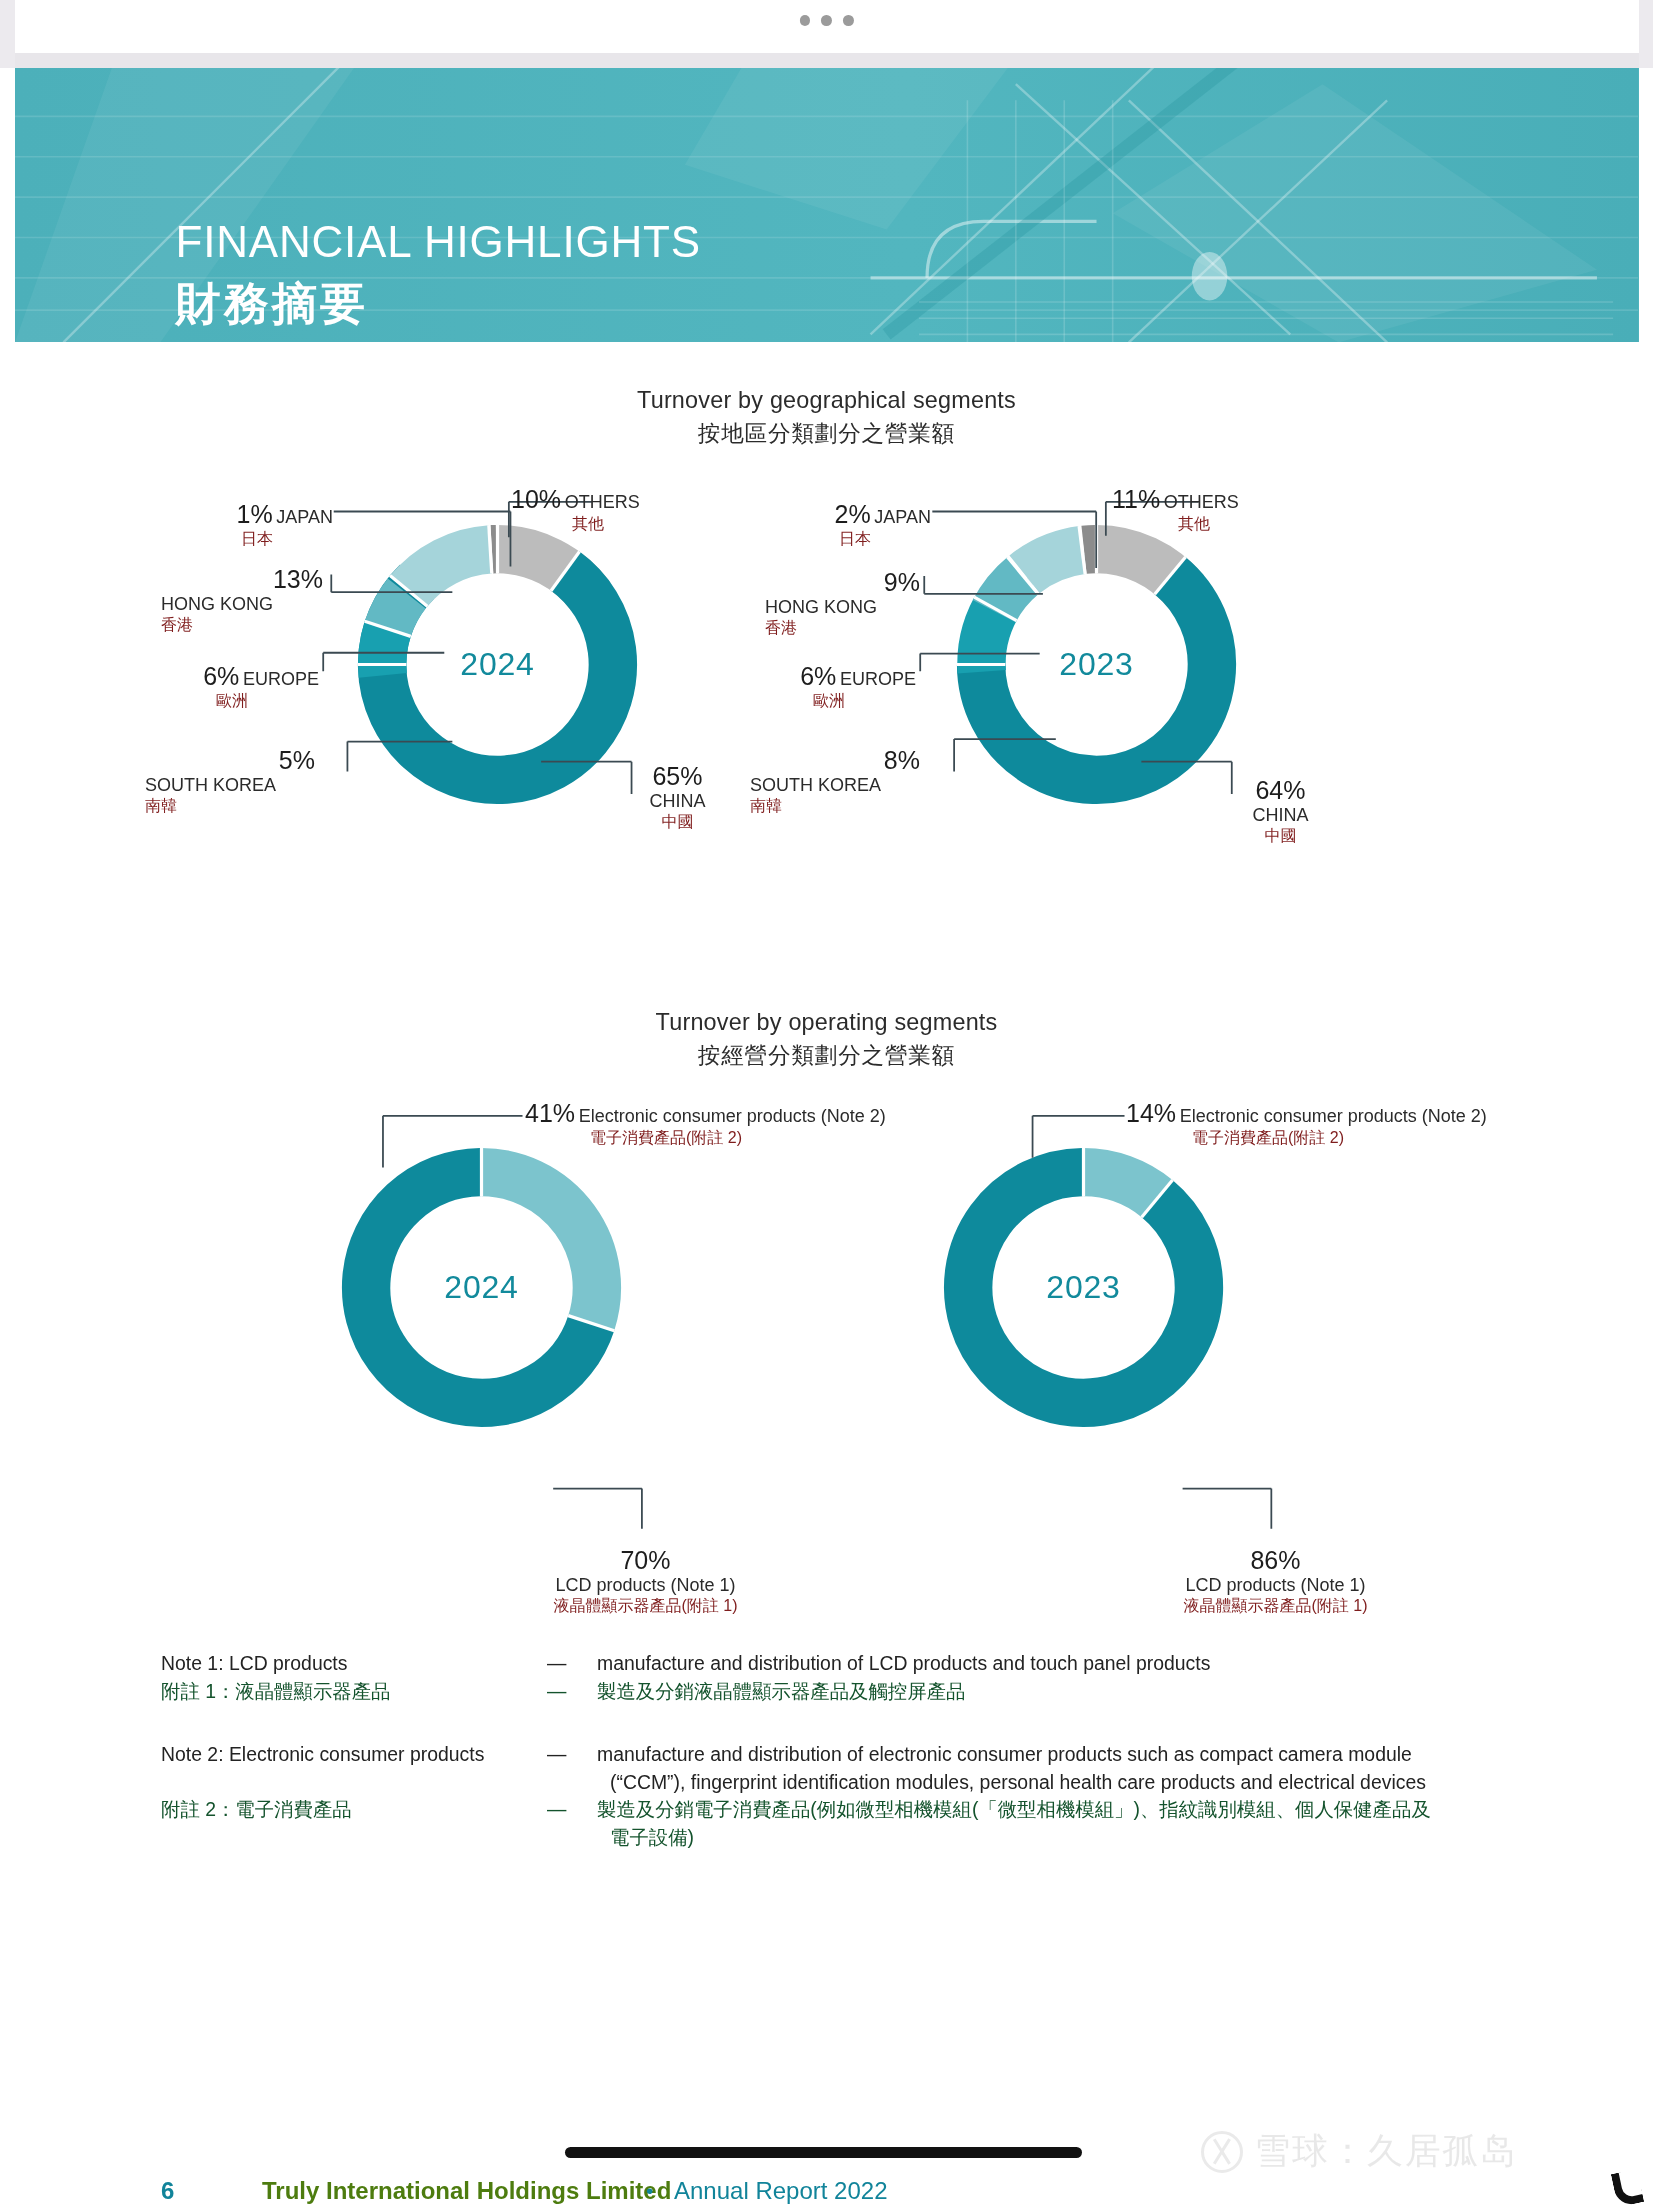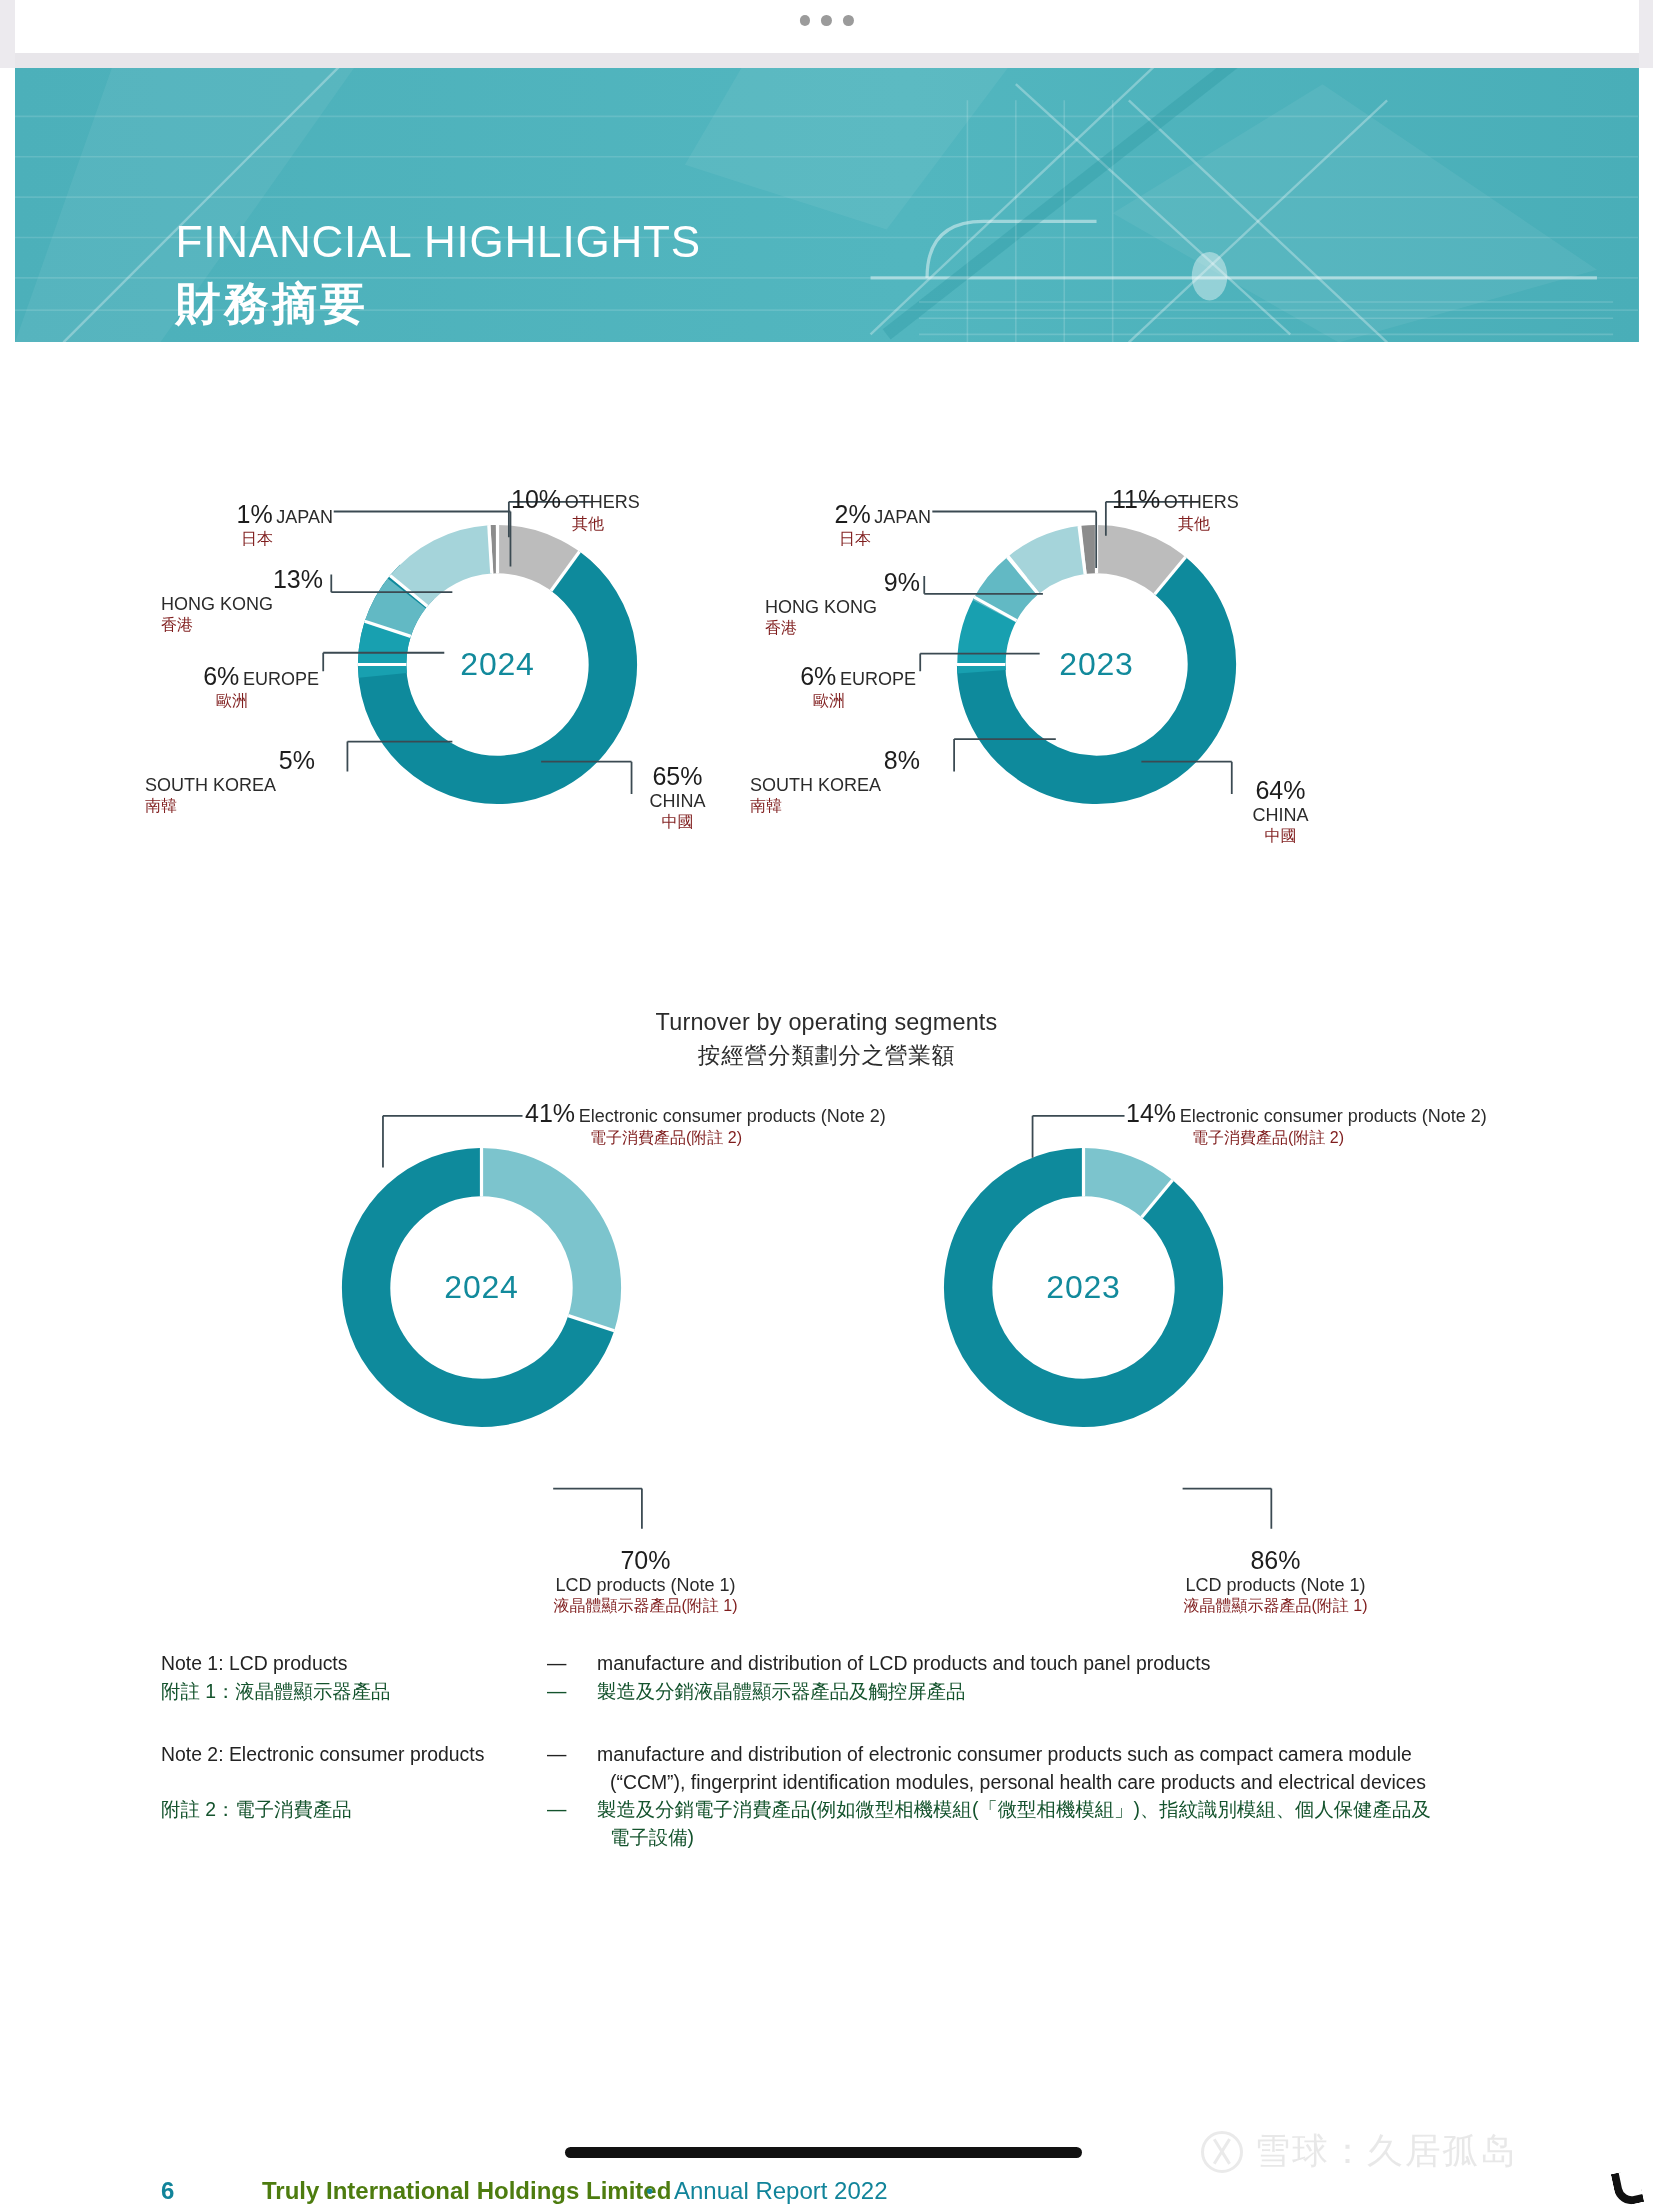--- a/index.html
+++ b/index.html
@@ -167,20 +167,24 @@
         <path d="M1180 340 V40 M1240 340 V40 M1300 340 V40 M1360 340 V40"></path>
         <path d="M1120 290 H1980 M1120 310 H1980 M1120 330 H1980"></path>
       </g>
     </svg>
     <div class="banner-title-en">FINANCIAL HIGHLIGHTS</div>
     <div class="banner-title-zh">財務摘要</div>
   </div>
 
   <div class="page">
 
+    <div class="sec-title" style="top:45px;">
+      <div class="en">Turnover by geographical segments</div>
+      <div class="zh">按地區分類劃分之營業額</div>
+    </div>
 
     <div class="donut-wrap" style="left:320px; top:145px; width:355px; height:355px;">
       <svg viewBox="0 0 440 440" width="355" height="355">
         <g transform="translate(220,220)">
 
           <circle r="132" fill="none" stroke="#d9eef1" stroke-width="12"></circle>
 
           <path d="M 0 -143 A 143 143 0 0 1 115.66 -84.03" fill="none" stroke="#bcbcbc" stroke-width="60" stroke-linecap="butt"></path>
 
           <path d="M 84.03 -115.66 A 143 143 0 1 1 -100.06 -102.16" fill="none" stroke="#0e8a9c" stroke-width="60"></path>

